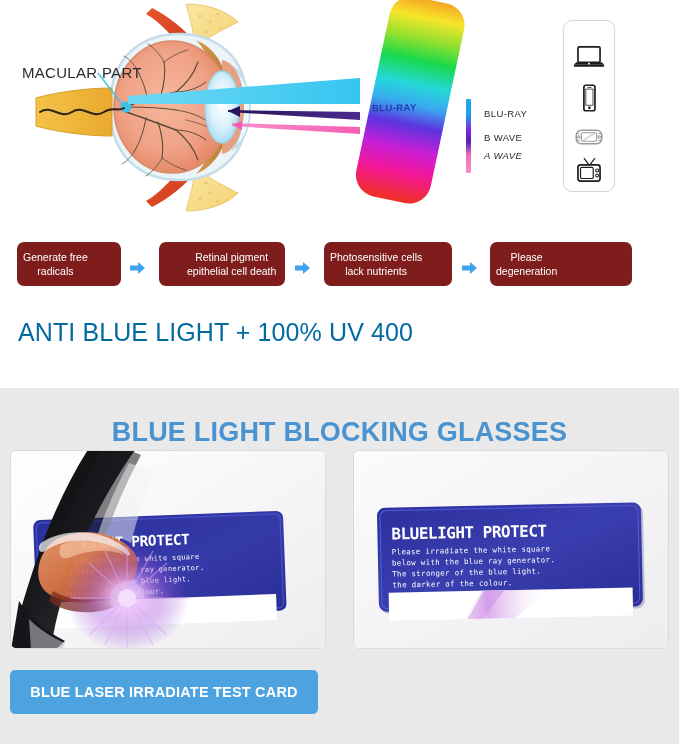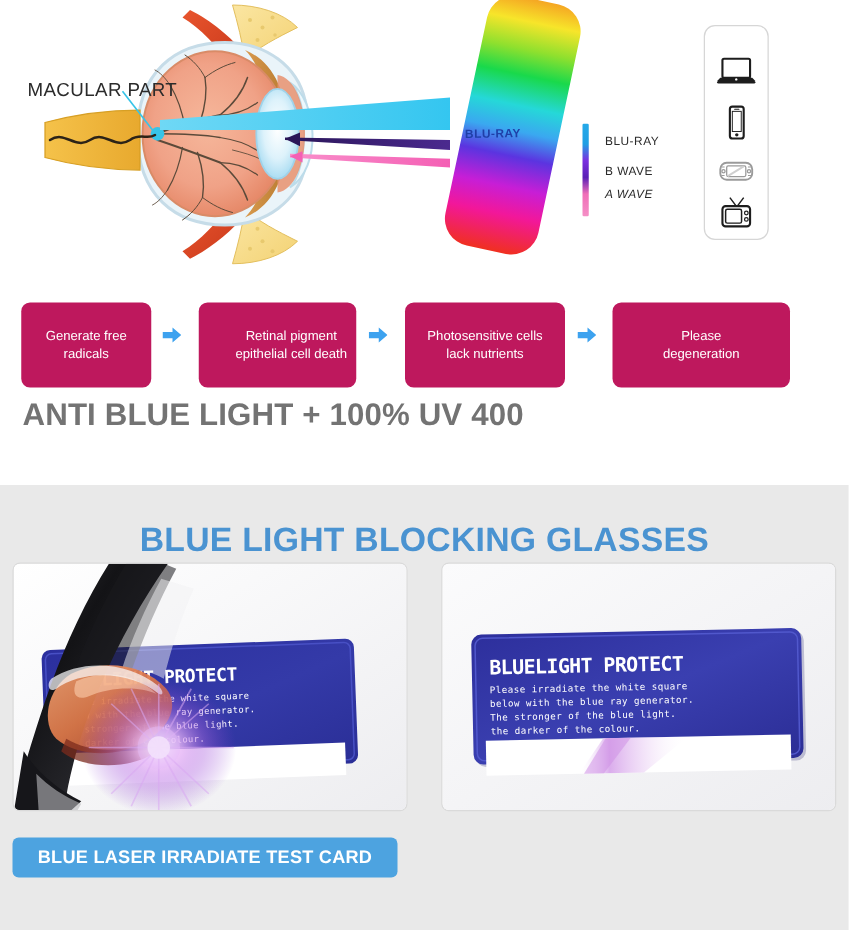--- a/index.html
+++ b/index.html
@@ -63,42 +63,42 @@
     width: 34px; height: 30px;
   }
   #dev0 { top: 22px; }
   #dev1 { top: 62px; }
   #dev2 { top: 101px; }
   #dev3 { top: 134px; }
 
   
   #flow { position: absolute; left: 0; top: 242px; width: 679px; height: 60px; }
   .flow-box {
-    position: absolute; top: 0; height: 68px;
-    background: #be185d; border-radius: 7px;
-    display: flex; align-items: center; justify-content: center;
+    position: absolute; top: 0; height: 44px;
+    background: #7f1d1d; border-radius: 7px;
+    display: flex; align-items: center; justify-content: flex-start;
     text-align: center; color: #ffffff;
     font-size: 10.5px; line-height: 14px; padding: 0 6px;
   }
   #fb0 { left: 17px;  width: 104px; }
   #fb1 { left: 159px; width: 126px; padding-left: 28px; }
   #fb2 { left: 324px; width: 128px; }
   #fb3 { left: 490px; width: 142px; }
   .flow-arrow {
     position: absolute; top: 19px; width: 15px; height: 14px;
     color: #3da2ef;
   }
   #fa0 { left: 130px; }
   #fa1 { left: 295px; }
   #fa2 { left: 462px; }
 
   
   #headline {
     position: absolute; left: 18px; top: 318px;
-    font-size: 25px; font-weight: bold; color: #737373;
+    font-size: 25px; font-weight: normal; color: #0369a1;
     letter-spacing: .1px; white-space: nowrap;
   }
 
   
   #bottom-section {
     position: absolute; left: 0; top: 388px; width: 679px; height: 356px;
     background: #e9e9e9;
   }
   #section-title {
     position: absolute; left: 0; top: 29px; width: 679px;
@@ -109,21 +109,21 @@
 
   .photo-card {
     position: absolute; top: 62px; width: 316px; height: 199px;
     background: #ffffff; border: 1px solid #dadada; border-radius: 6px;
     overflow: hidden;
   }
   #photo-left  { left: 10px; }
   #photo-right { left: 353px; }
 
   .caption-bar {
-    position: absolute; top: 282px; height: 32px;
+    position: absolute; top: 282px; height: 44px;
     background: #4da3e0; border-radius: 5px;
     display: flex; align-items: center; justify-content: center;
     color: #ffffff; font-size: 14.5px; font-weight: bold;
     letter-spacing: .2px; white-space: nowrap;
   }
   #cap-left  { left: 10px;  width: 308px; }
   #cap-right { left: 353px; width: 316px; }
 
   
   .test-card-text-big {

